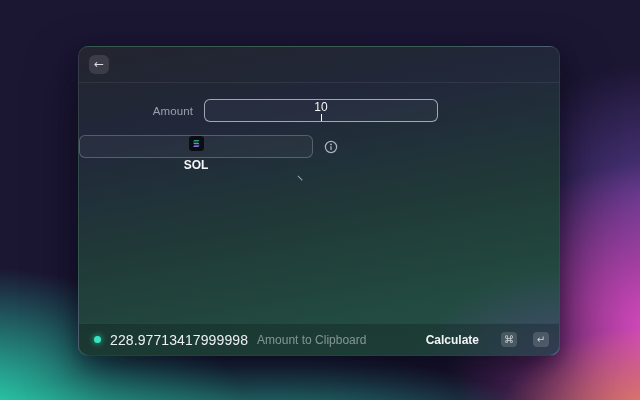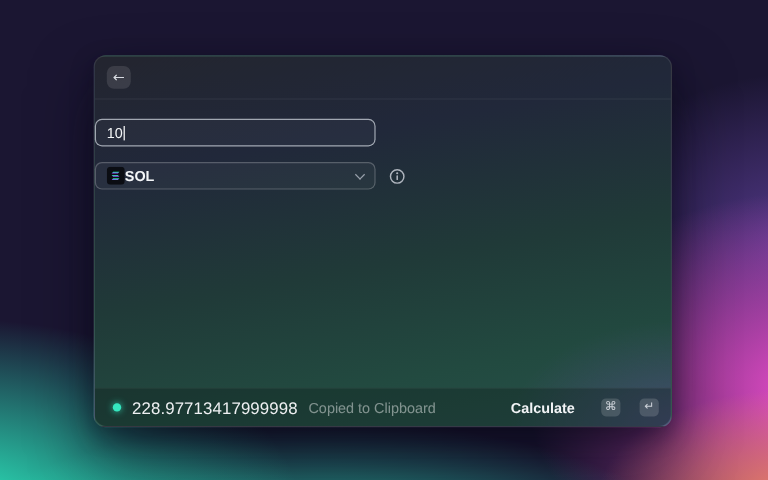--- a/index.html
+++ b/index.html
@@ -36,31 +36,31 @@
   }
   .body { padding-top:16px; }
   .row { display:flex; align-items:center; margin-bottom:13px; }
   .row label {
     width:114px; text-align:right; margin-right:11px;
     font-size:11.5px; color:#99a0ac; letter-spacing:0.1px;
   }
   .field {
     width:234px; height:23px; border-radius:6px;
     display:flex; align-items:center; padding:0 9px;
-    font-size:12px; color:#f4f6f8;
+    font-size:12px; color:#f4f6f8;flex-direction:column;
   }
   .input-box {
     border:1px solid rgba(228,233,241,0.65);
     background:rgba(255,255,255,0.03);
   }
   .caret { display:inline-block; width:1px; height:12px; background:#ffffff; margin-left:1px; }
   .dropdown {
     border:1px solid rgba(255,255,255,0.22);
     background:rgba(255,255,255,0.035);
-    font-weight:bold; cursor:pointer;justify-content:space-between;
+    gap:7px; font-weight:bold; cursor:pointer;justify-content:space-between;
   }
   .dropdown .value { font-size:12px; }
   .chev {
     margin-left:auto; width:6px; height:6px;
     border-right:1.5px solid #9aa1ac; border-bottom:1.5px solid #9aa1ac;
     transform:rotate(45deg) translate(-1px,-1px);
   }
   .token { width:15px; height:15px; display:inline-flex; flex:0 0 auto; }
   .info-wrap { margin-left:11px; display:flex; align-items:center; }
   .statusbar {
@@ -92,20 +92,21 @@
 
   <div class="header">
     <button class="back-btn">
       <span>←</span>
     </button>
   </div>
 
   <div class="body">
 
     <div class="row">
+      <label>Amount</label>
       <div class="field input-box">
         <span>10</span>
           <span class="caret"></span>
       </div>
     </div>
 
     <div class="row">
       <div class="field dropdown">
         <span class="token">
           <svg width="15" height="15" viewBox="0 0 16 16">
@@ -134,21 +135,21 @@
         </svg>
       </span>
     </div>
 
 
   </div>
 
   <div class="statusbar">
     <span class="dot"></span>
     <span class="result">228.97713417999998</span>
-    <span class="toast">Copied to Clipboard</span>
+    <span class="toast">Amount to Clipboard</span>
     <div class="actions">
       <span class="calc">Calculate</span>
       <span class="key">⌘</span>
       <span class="key">↵</span>
     </div>
   </div>
 
 </div>
 
 </body></html>

